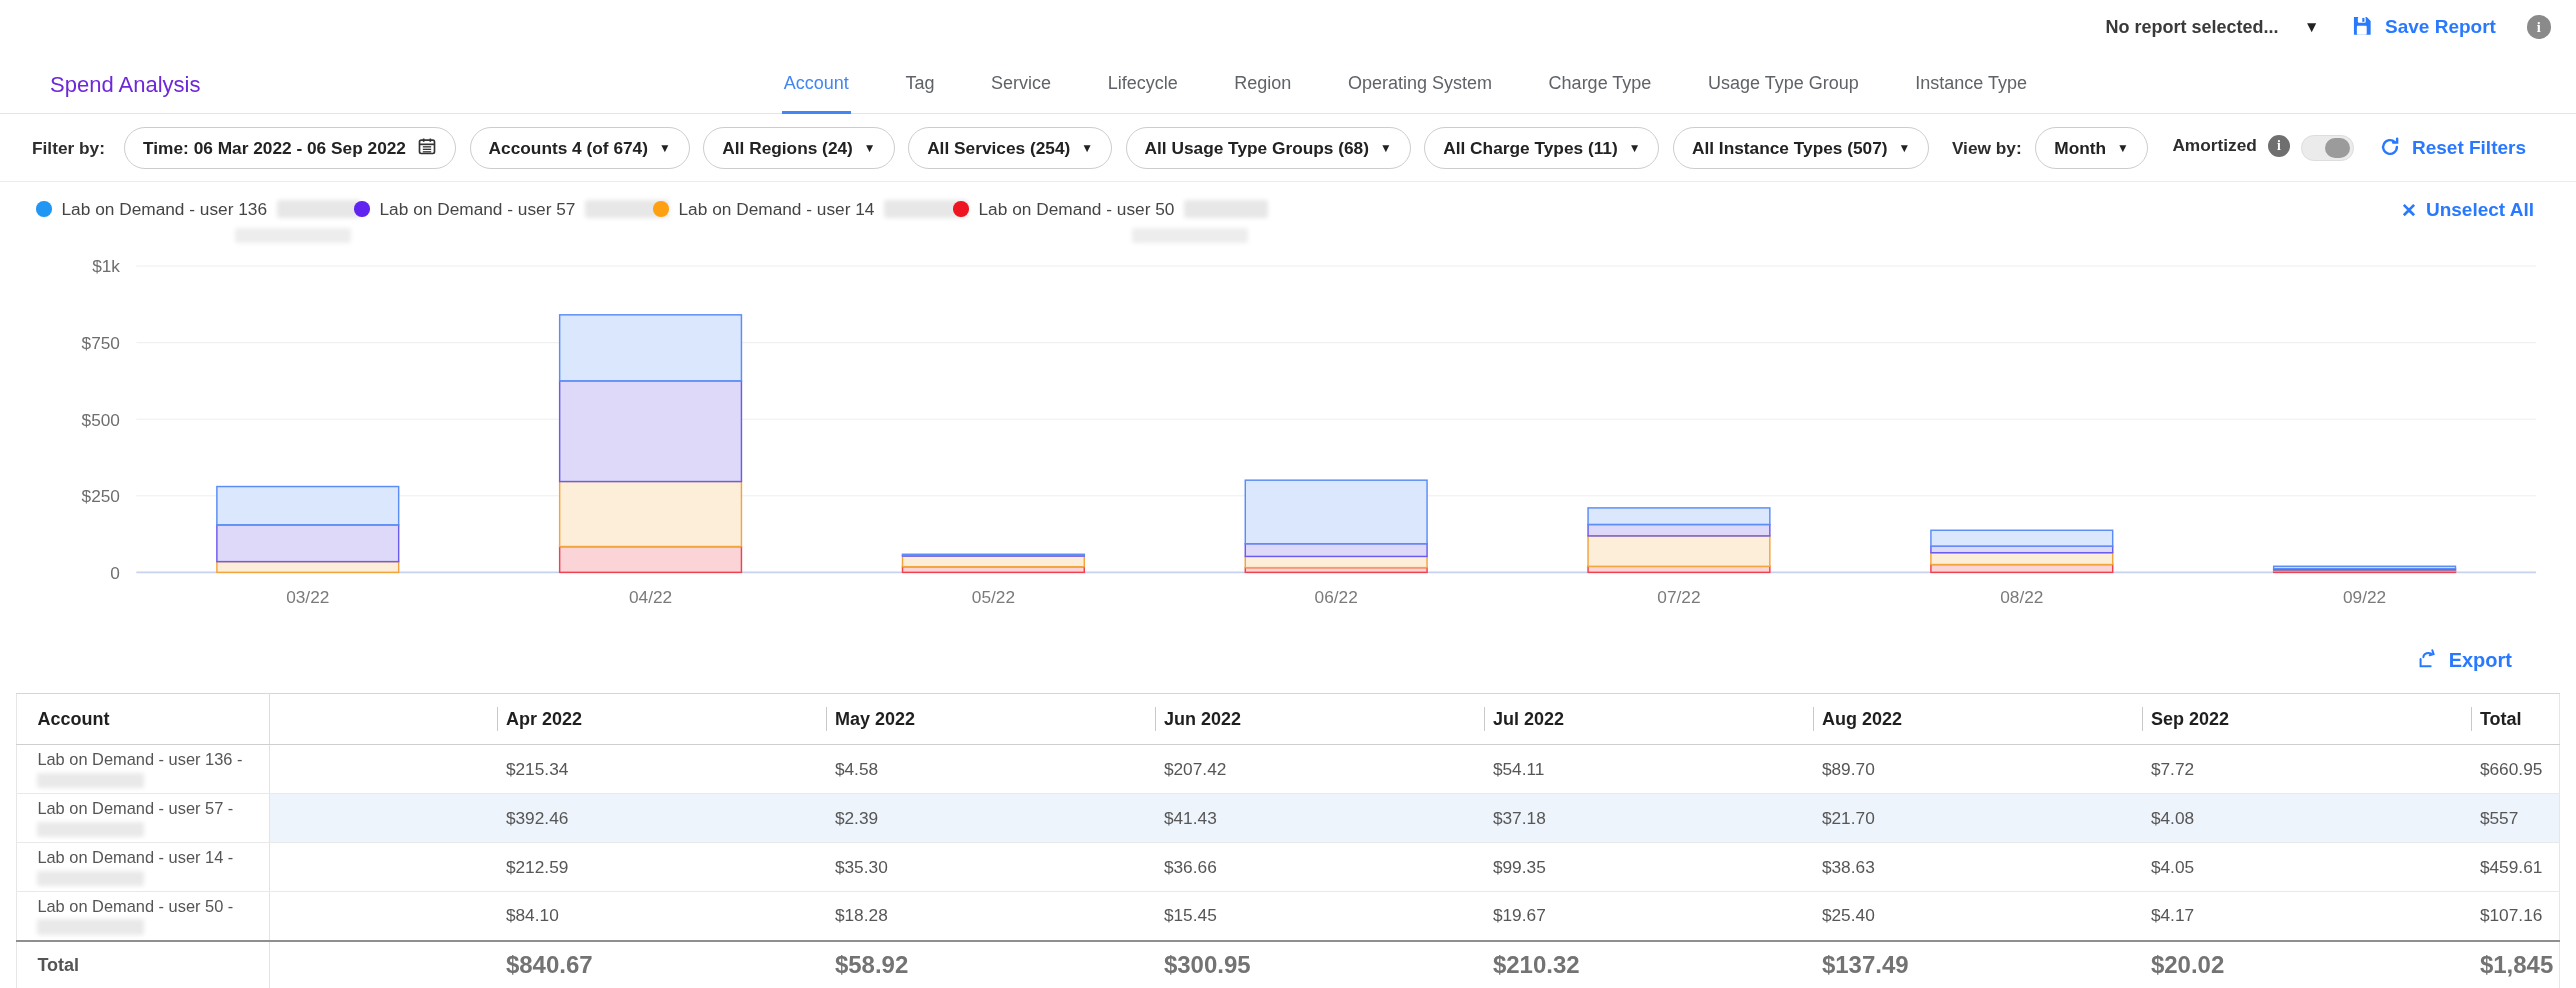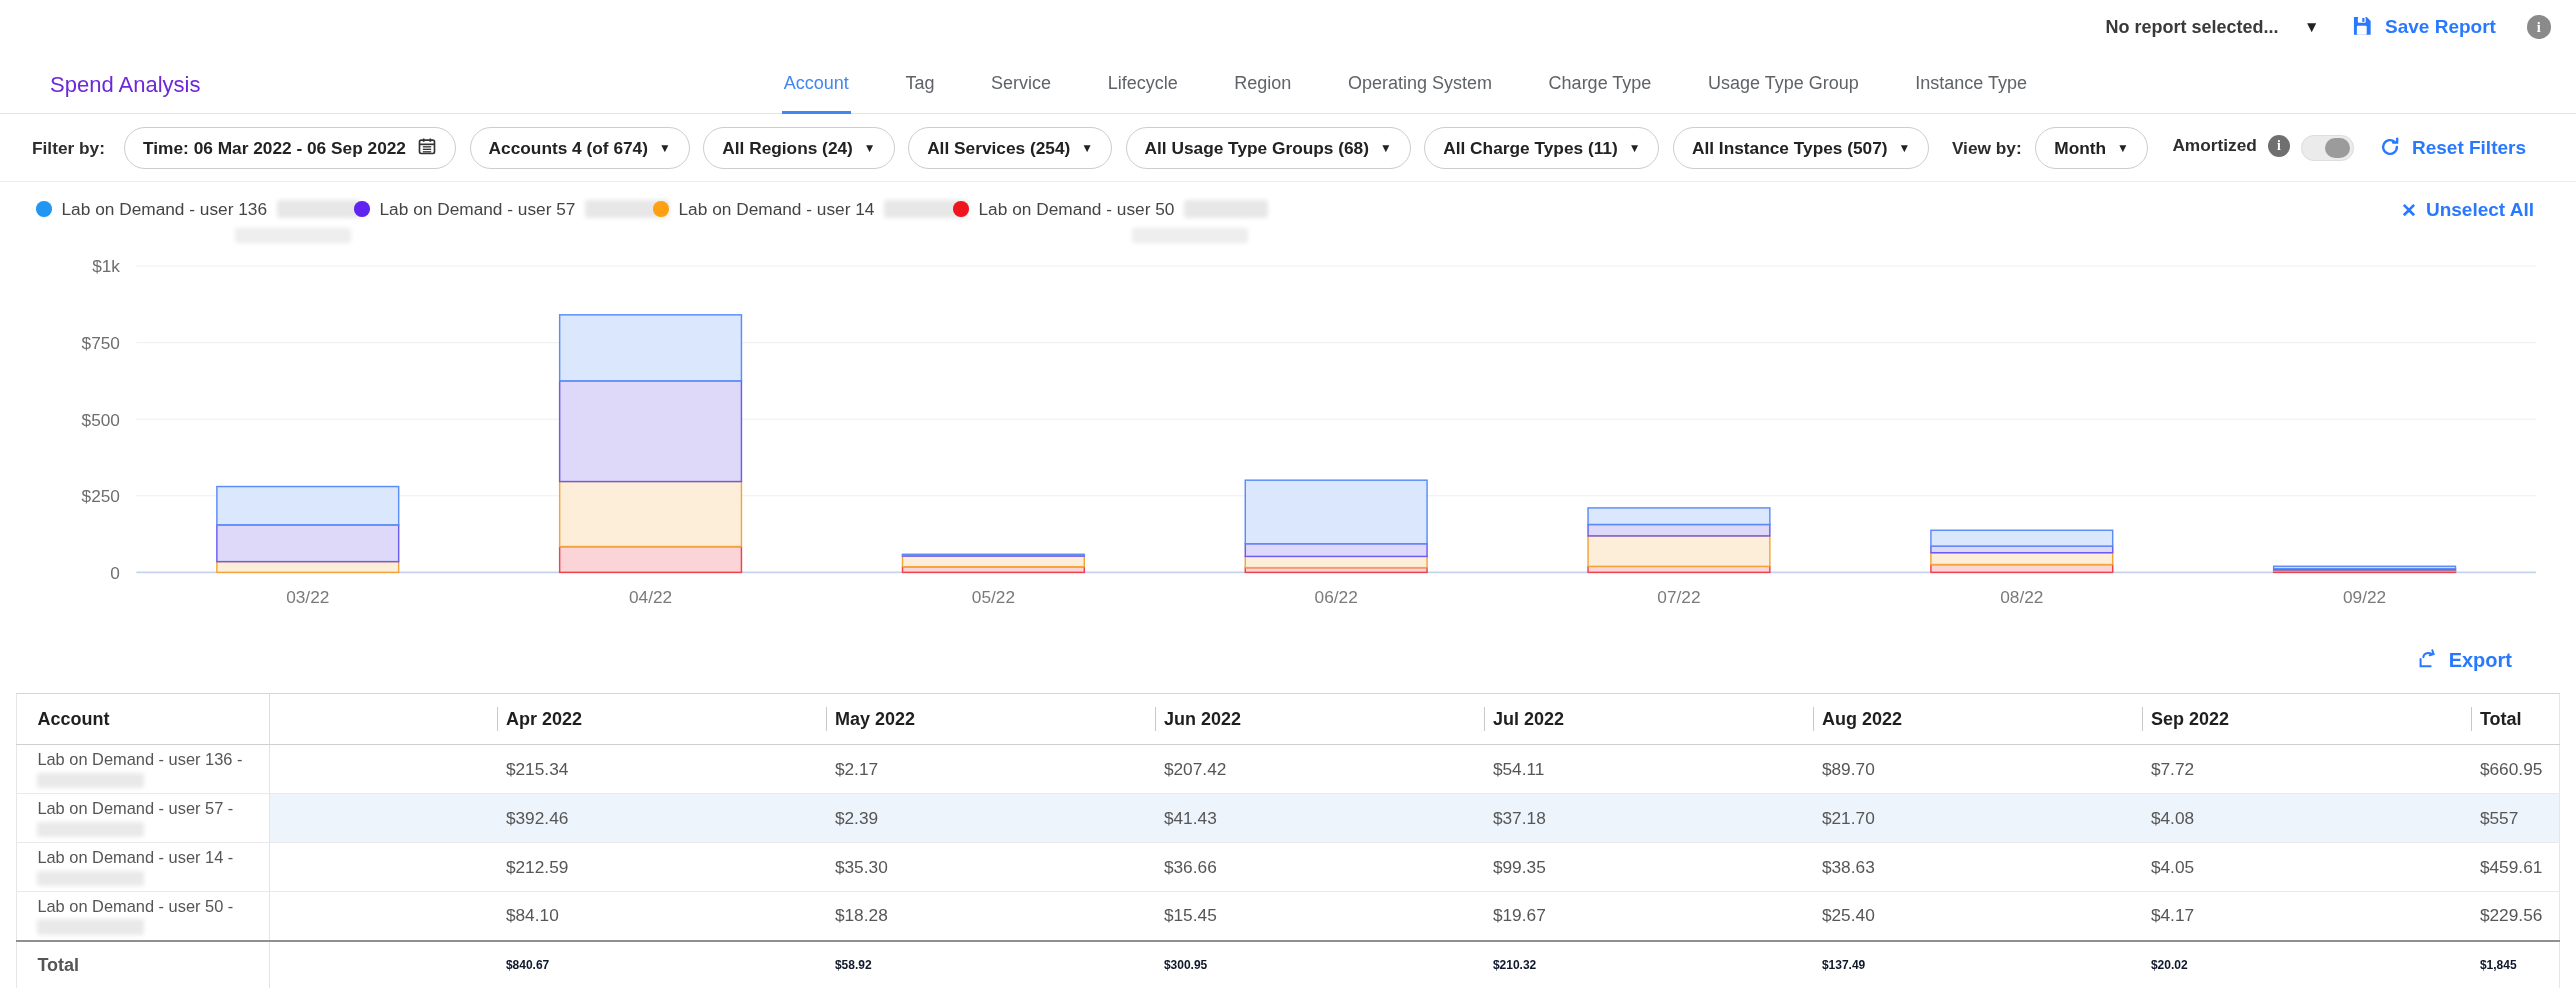--- a/index.html
+++ b/index.html
@@ -63,21 +63,21 @@
   .spend-table col.c-spacer { width:227px; }
   .spend-table col.c-month { width:329px; }
   .spend-table col.c-total { width:89px; }
   .spend-table thead th { height:51px; border-top:0.9px solid #d6d6d6; border-bottom:0.9px solid #cfcfcf; text-align:left; font-size:18px; font-weight:700; color:#1f1f1f; padding:0 7.3px 0 9px; position:relative; vertical-align:middle; }
   .spend-table th.h-account { padding-left:20px; border-right:0.9px solid #dcdcdc; }
   .spend-table th .tick { position:absolute; left:0; top:12.7px; bottom:12.7px; width:0.9px; background:#c9c9c9; }
   .spend-table td { height:49px; font-size:17.3px; color:#565656; padding:0 7.3px 0 9px; border-bottom:0.9px solid #e9e9e9; vertical-align:middle; }
   .spend-table td.acct { padding-left:20px; border-right:0.9px solid #e3e3e3; color:#555; font-size:16.4px; line-height:19px; }
   .acct .blur2 { width:107px; height:15.5px; margin-top:3.6px; background:#e9e9e9; border-radius:2.7px; filter:blur(2.3px); }
   tr.hl td:not(.acct) { background:#eef4fc; }
-  tr.total-row td { border-top:2.7px double #8f8f8f; border-bottom:0.9px solid #cfcfcf; font-weight:700; color:#0f172a; font-size:12px; }
+  tr.total-row td { border-top:2.7px double #8f8f8f; border-bottom:0.9px solid #cfcfcf; font-weight:700; color:#737373; font-size:24px; }
   tr.total-row td.acct { font-size:18px; }
 </style>
 </head>
 <body>
 
 <div class="app">
 
   <div class="topbar">
     <div class="report-selector">
       <span class="txt">No report selected...</span>
@@ -292,21 +292,21 @@
       </tr>
     </thead>
     <tbody>
       <tr>
         <td class="acct">
             <div>Lab on Demand - user 136 -</div>
             <div class="blur2"></div>
           </td>
         <td></td>
         <td>$215.34</td>
-        <td>$2.17</td>
+        <td>$4.58</td>
         <td>$207.42</td>
         <td>$54.11</td>
         <td>$89.70</td>
         <td>$7.72</td>
         <td>$660.95</td>
       </tr>
       <tr class="hl">
         <td class="acct">
             <div>Lab on Demand - user 57 -</div>
             <div class="blur2"></div>
@@ -339,21 +339,21 @@
             <div>Lab on Demand - user 50 -</div>
             <div class="blur2"></div>
           </td>
         <td></td>
         <td>$84.10</td>
         <td>$18.28</td>
         <td>$15.45</td>
         <td>$19.67</td>
         <td>$25.40</td>
         <td>$4.17</td>
-        <td>$229.56</td>
+        <td>$107.16</td>
       </tr>
       <tr class="total-row">
         <td class="acct">Total</td>
         <td></td>
         <td>$840.67</td>
         <td>$58.92</td>
         <td>$300.95</td>
         <td>$210.32</td>
         <td>$137.49</td>
         <td>$20.02</td>

